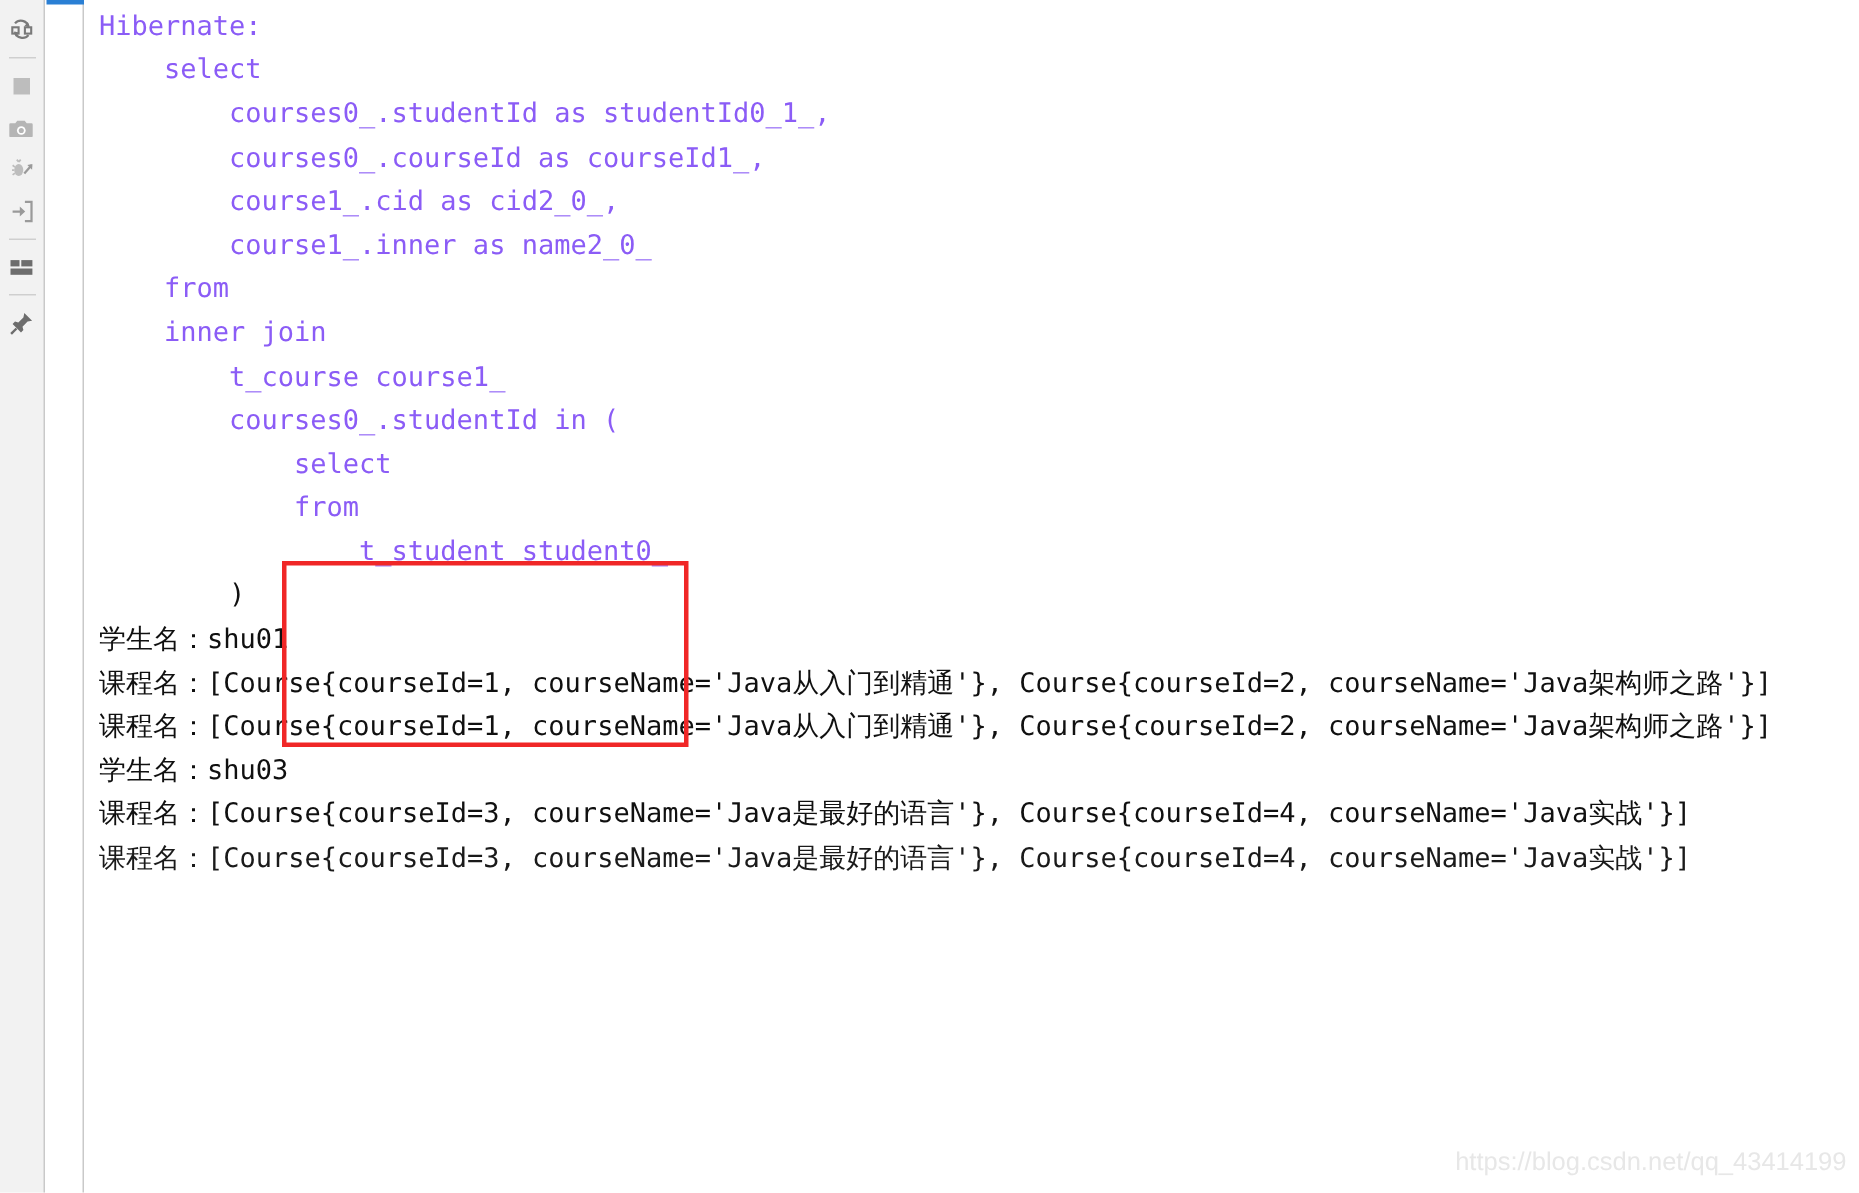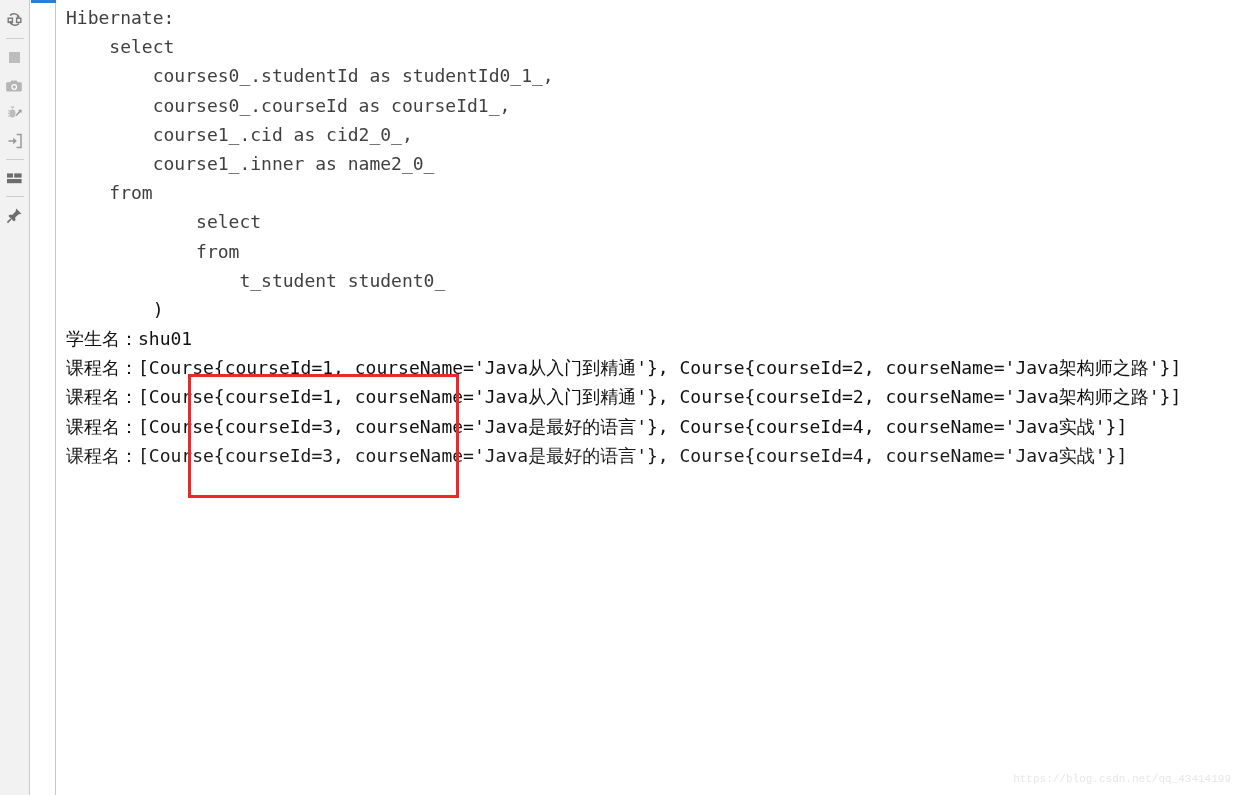--- a/index.html
+++ b/index.html
@@ -88,21 +88,21 @@
     padding: 3px 0 0 9px;
   }
   .line {
     height: 29.2px;
     line-height: 29.2px;
     font-size: 18px;
     white-space: pre;
     color: #1a1a1a;
     letter-spacing: 0px;
   }
-  .line.sql { color: #404040; }
+  .line.sql { color: #8b5cf6; }
   .line.out { color: #101010; }
   .line.exit {
     color: #1822a8;
   }
 
   
   .redbox {
     position: absolute;
     left: 188px;
     top: 374px;
@@ -111,22 +111,22 @@
     border: 3px solid #f02727;
     box-sizing: border-box;
     pointer-events: none;
   }
 
   
   .watermark {
     position: absolute;
     right: 8px;
     bottom: 10px;
-    font-family: Liberation Mono, monospace;
-    font-size: 11px;
+    font-family: Liberation Sans, sans-serif;
+    font-size: 17px;
     color: #e7e7e7;
     white-space: nowrap;
   }
 </style>
 </head>
 <body>
 
 <div id="app">
 
   <div class="toolstrip">
@@ -203,27 +203,31 @@
 
   <div class="console">
     <div class="console-inner">
       <div class="line sql">Hibernate: </div>
       <div class="line sql">    select</div>
       <div class="line sql">        courses0_.studentId as studentId0_1_,</div>
       <div class="line sql">        courses0_.courseId as courseId1_,</div>
       <div class="line sql">        course1_.cid as cid2_0_,</div>
       <div class="line sql">        course1_.inner as name2_0_</div>
       <div class="line sql">    from</div>
+      <div class="line sql">    inner join</div>
+      <div class="line sql">        t_course course1_ </div>
+      <div class="line sql">        courses0_.studentId in (</div>
       <div class="line sql">            select</div>
       <div class="line sql">            from</div>
       <div class="line sql">                t_student student0_</div>
       <div class="line out">        )</div>
       <div class="line out">学生名：shu01</div>
       <div class="line out">课程名：[Course{courseId=1, courseName='Java从入门到精通'}, Course{courseId=2, courseName='Java架构师之路'}]</div>
       <div class="line out">课程名：[Course{courseId=1, courseName='Java从入门到精通'}, Course{courseId=2, courseName='Java架构师之路'}]</div>
+      <div class="line out">学生名：shu03</div>
       <div class="line out">课程名：[Course{courseId=3, courseName='Java是最好的语言'}, Course{courseId=4, courseName='Java实战'}]</div>
       <div class="line">课程名：[Course{courseId=3, courseName='Java是最好的语言'}, Course{courseId=4, courseName='Java实战'}]</div>
       <div class="line exit"></div>
     </div>
   </div>
 
   <div class="redbox"></div>
 
   <div class="watermark">https://blog.csdn.net/qq_43414199</div>
 

